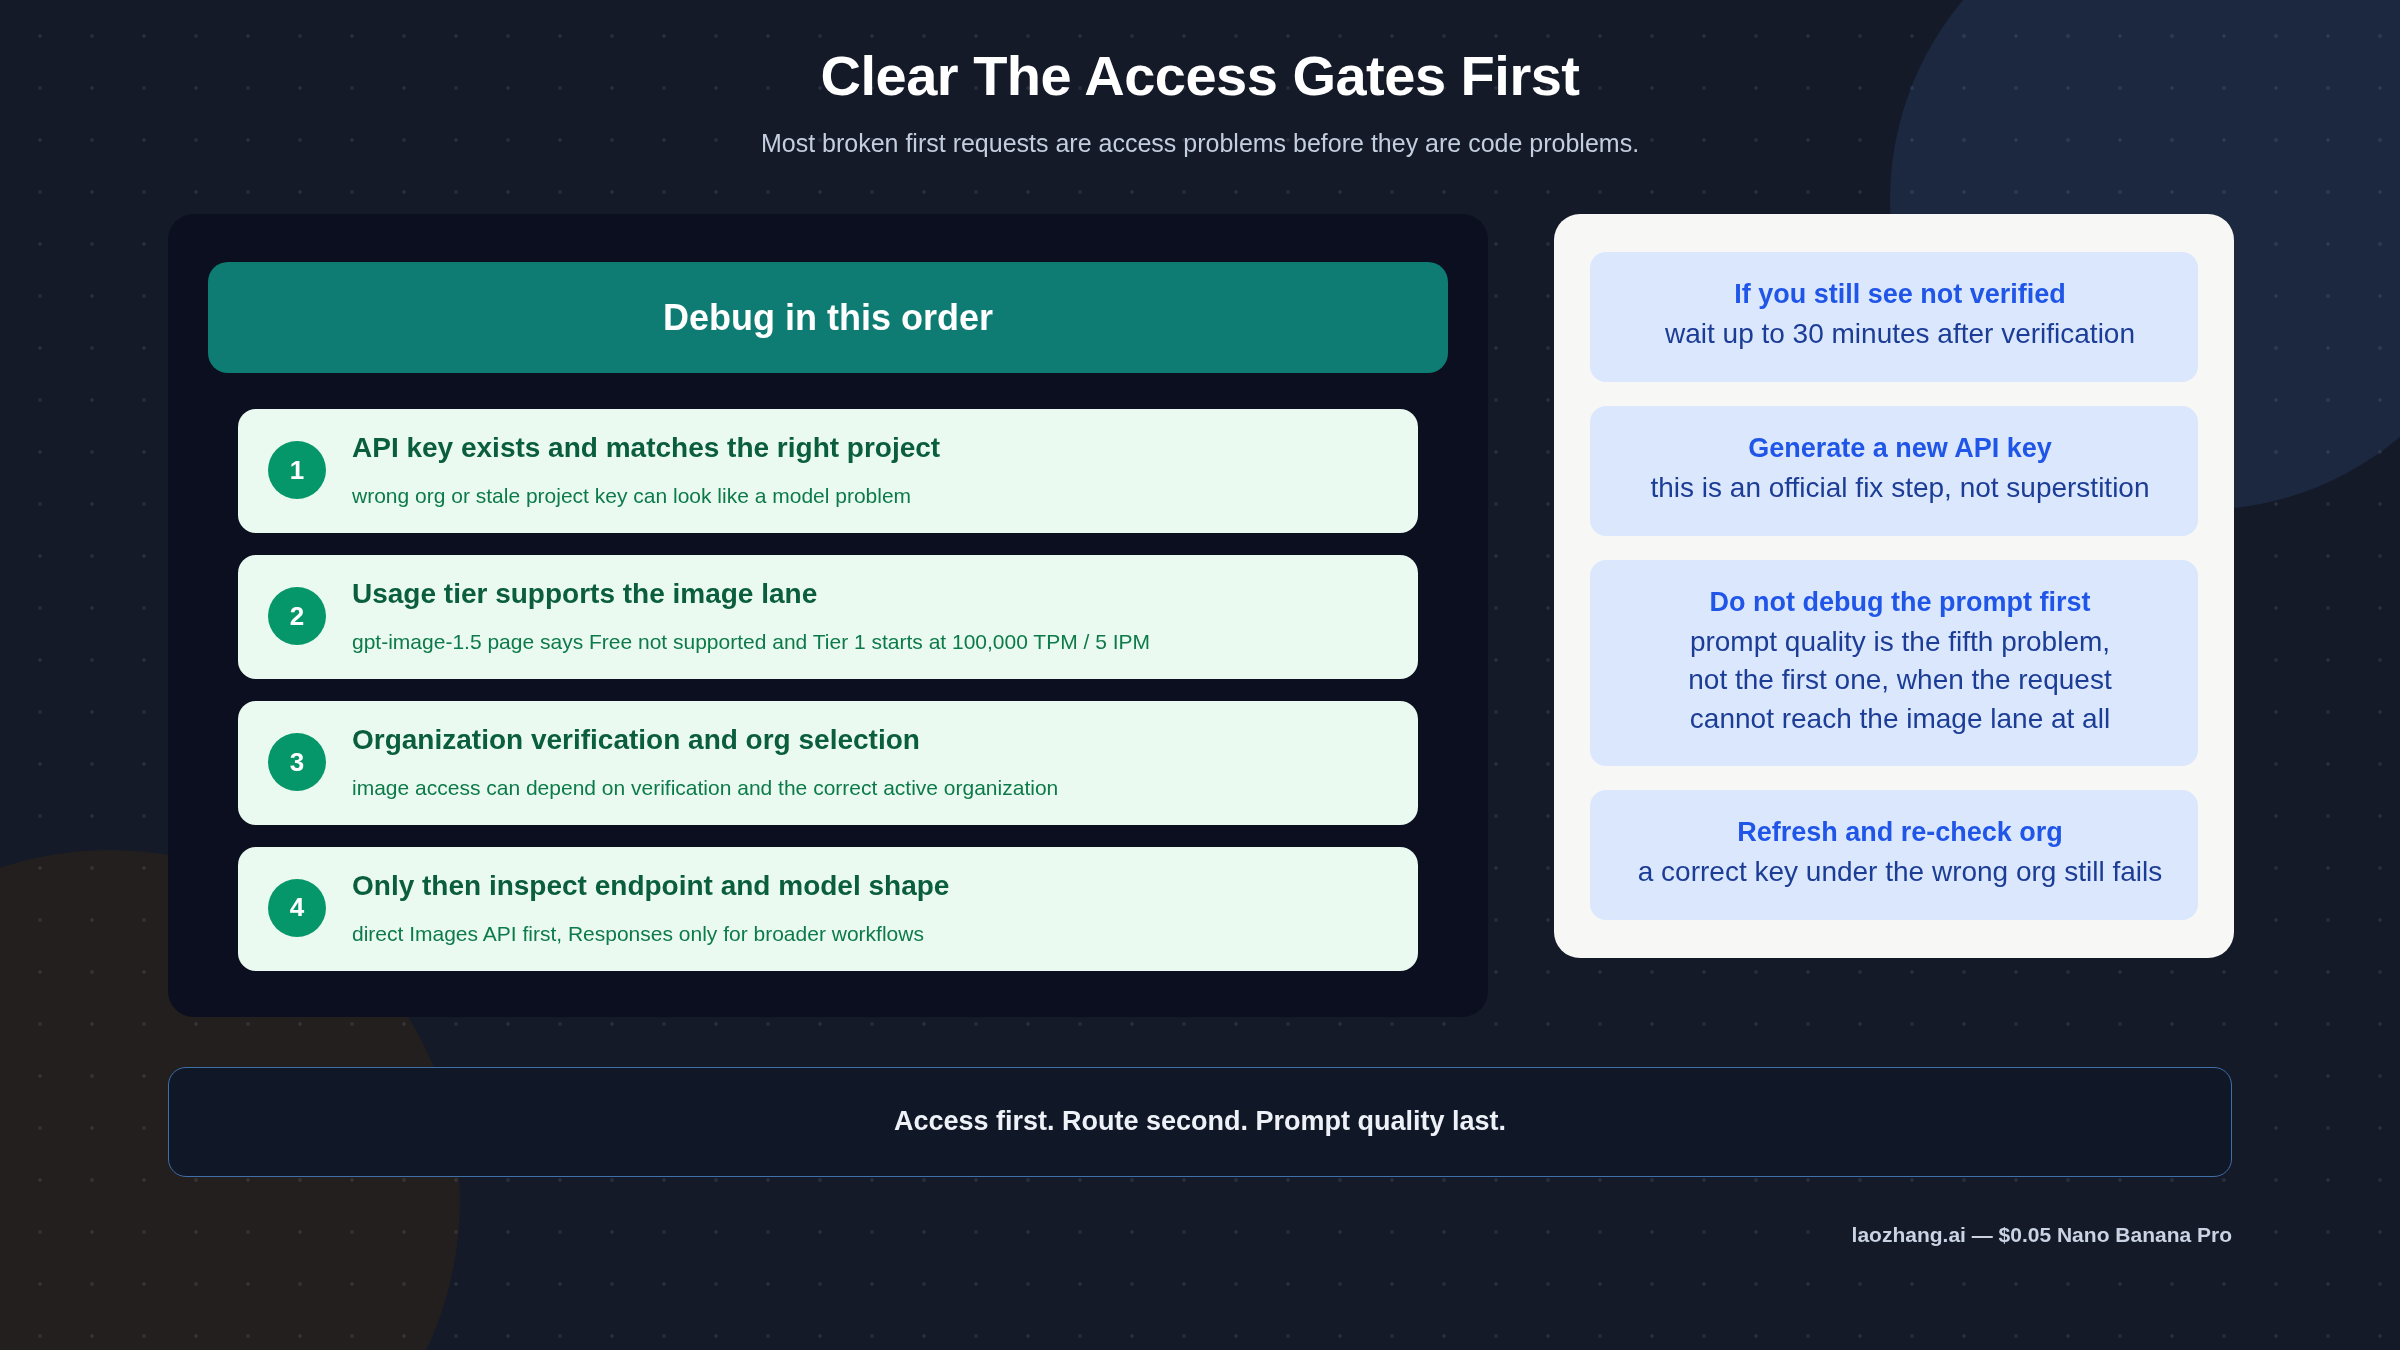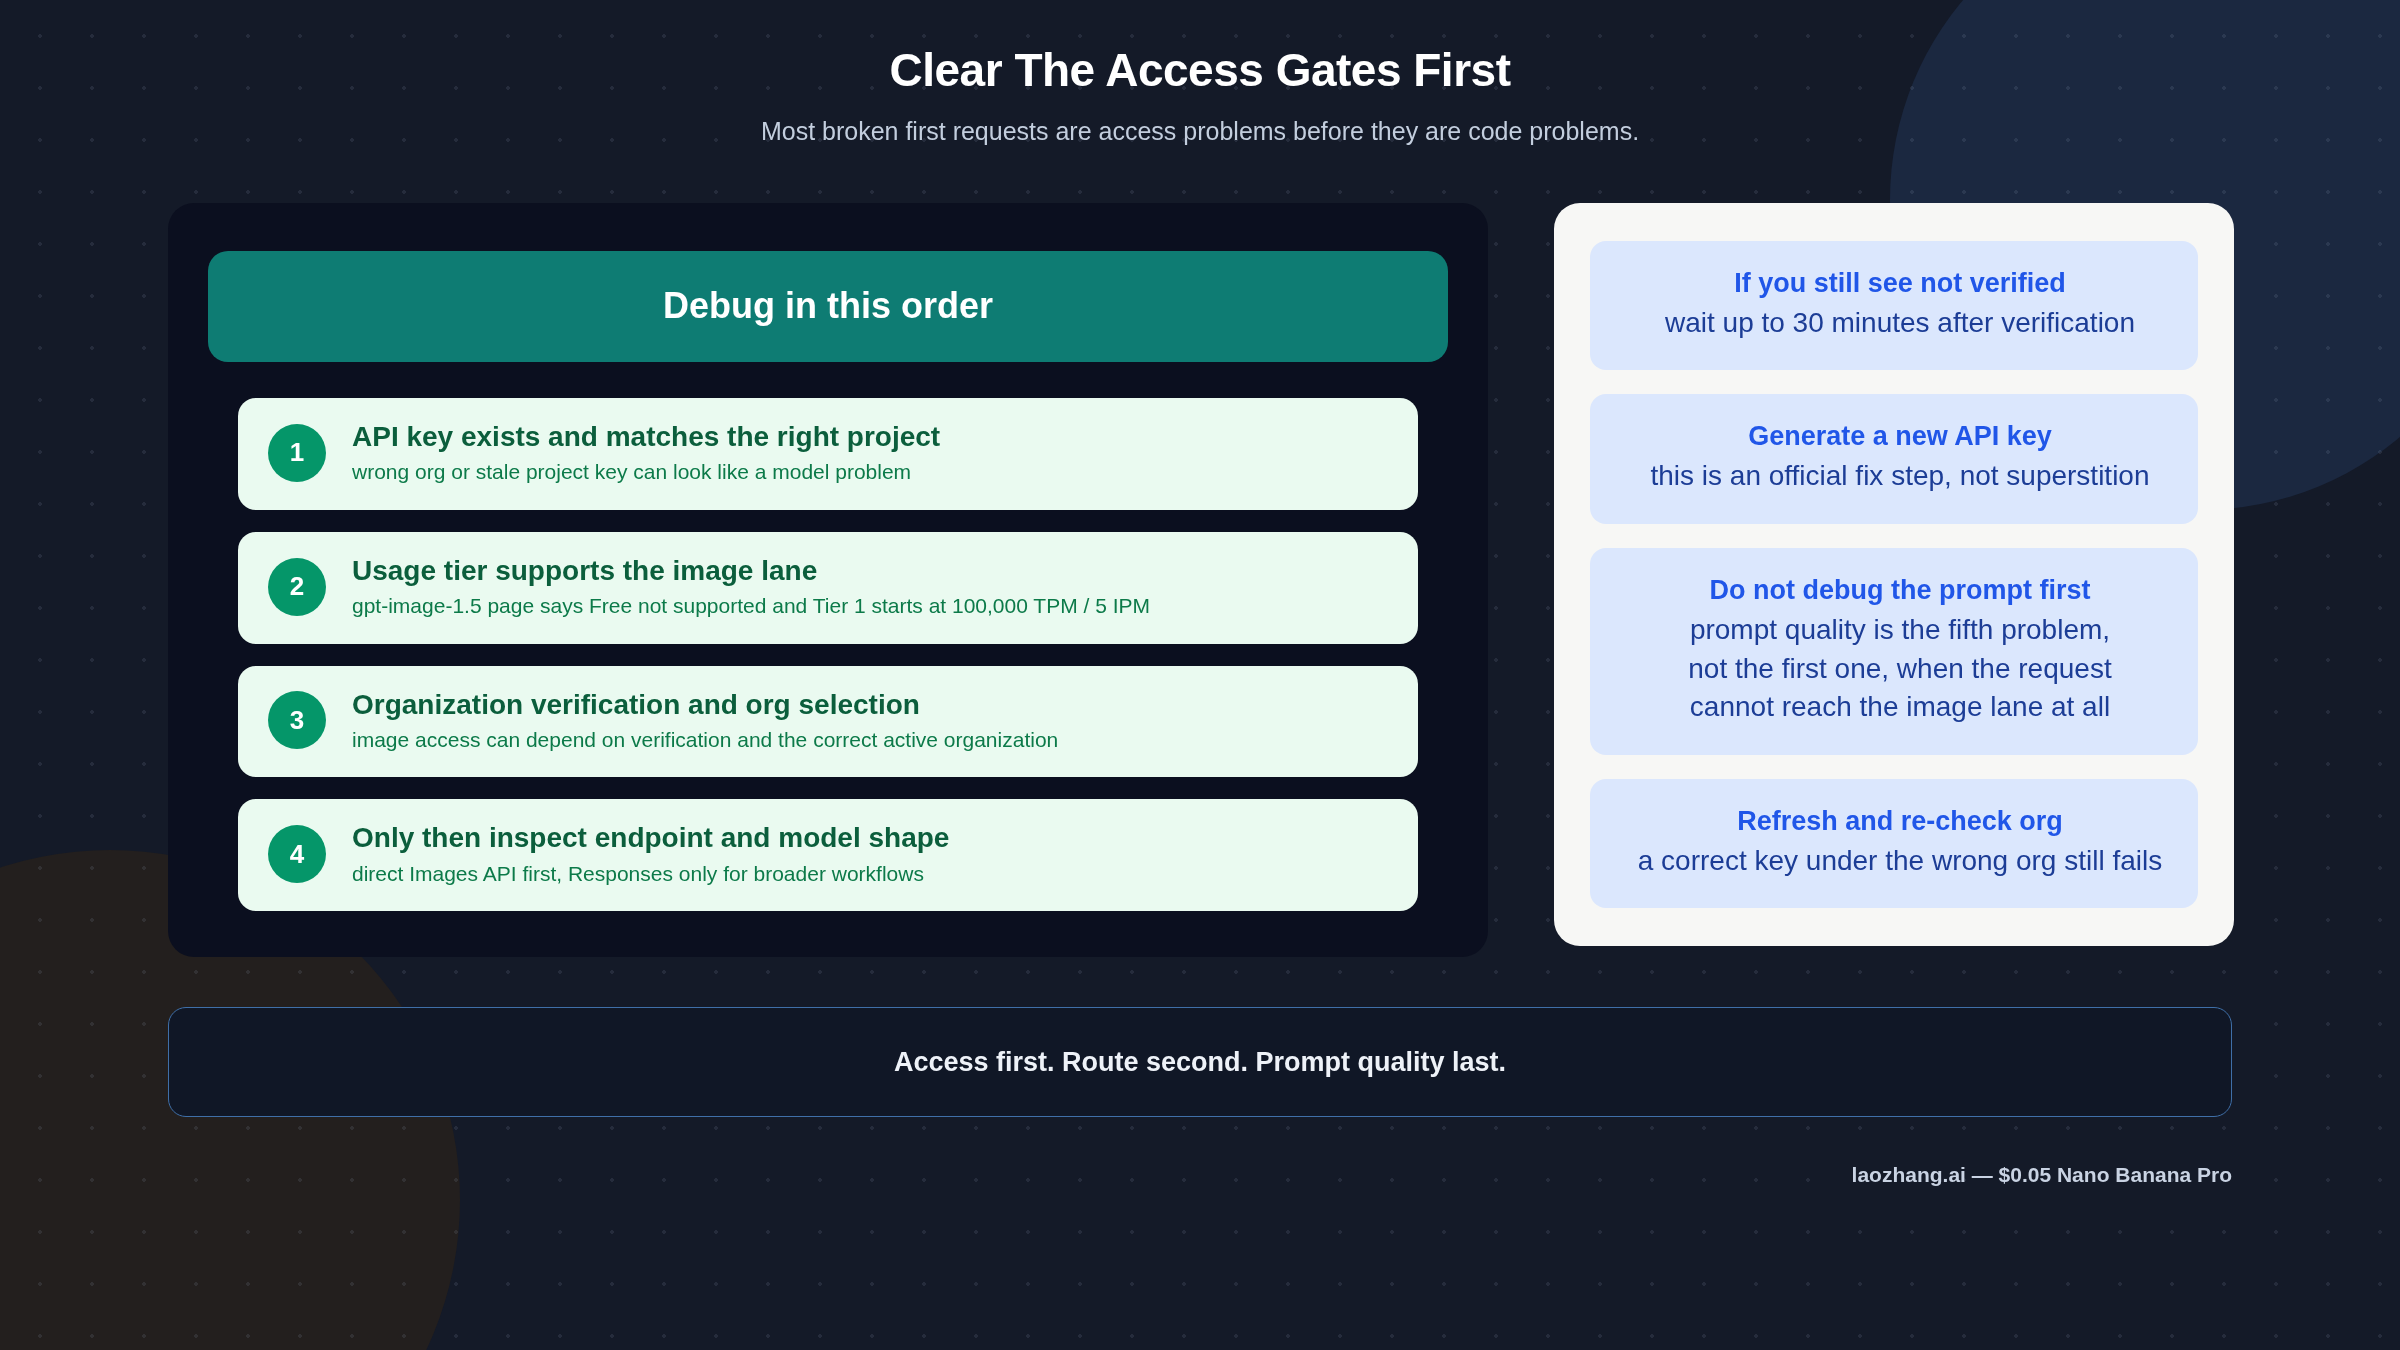--- a/index.html
+++ b/index.html
@@ -48,21 +48,21 @@
   }
 
   
   .header {
     position:relative;
     z-index:3;
     padding-top:44px;
     text-align:center;
   }
   .title {
-    font-size:46px;
+    font-size:56px;
     font-weight:bold;
     color:#ffffff;
     letter-spacing:-0.5px;
     line-height:1.16;
   }
   .subtitle {
     margin-top:18px;
     font-size:25px;
     font-weight:normal;
     color:#c3cede;
@@ -118,21 +118,21 @@
     width:58px; height:58px;
     border-radius:50%;
     background:#059669;
     color:#ffffff;
     font-size:26px;
     font-weight:bold;
     display:flex;
     align-items:center;
     justify-content:center;
   }
-  .step-text { display:flex; flex-direction:column; gap:6px; }
+  .step-text { display:flex; flex-direction:column; gap:18px; }
   .step-title {
     font-size:28px;
     font-weight:bold;
     color:#0b5e3c;
     line-height:1.2;
   }
   .step-desc {
     font-size:21px;
     font-weight:normal;
     color:#0c7a49;

